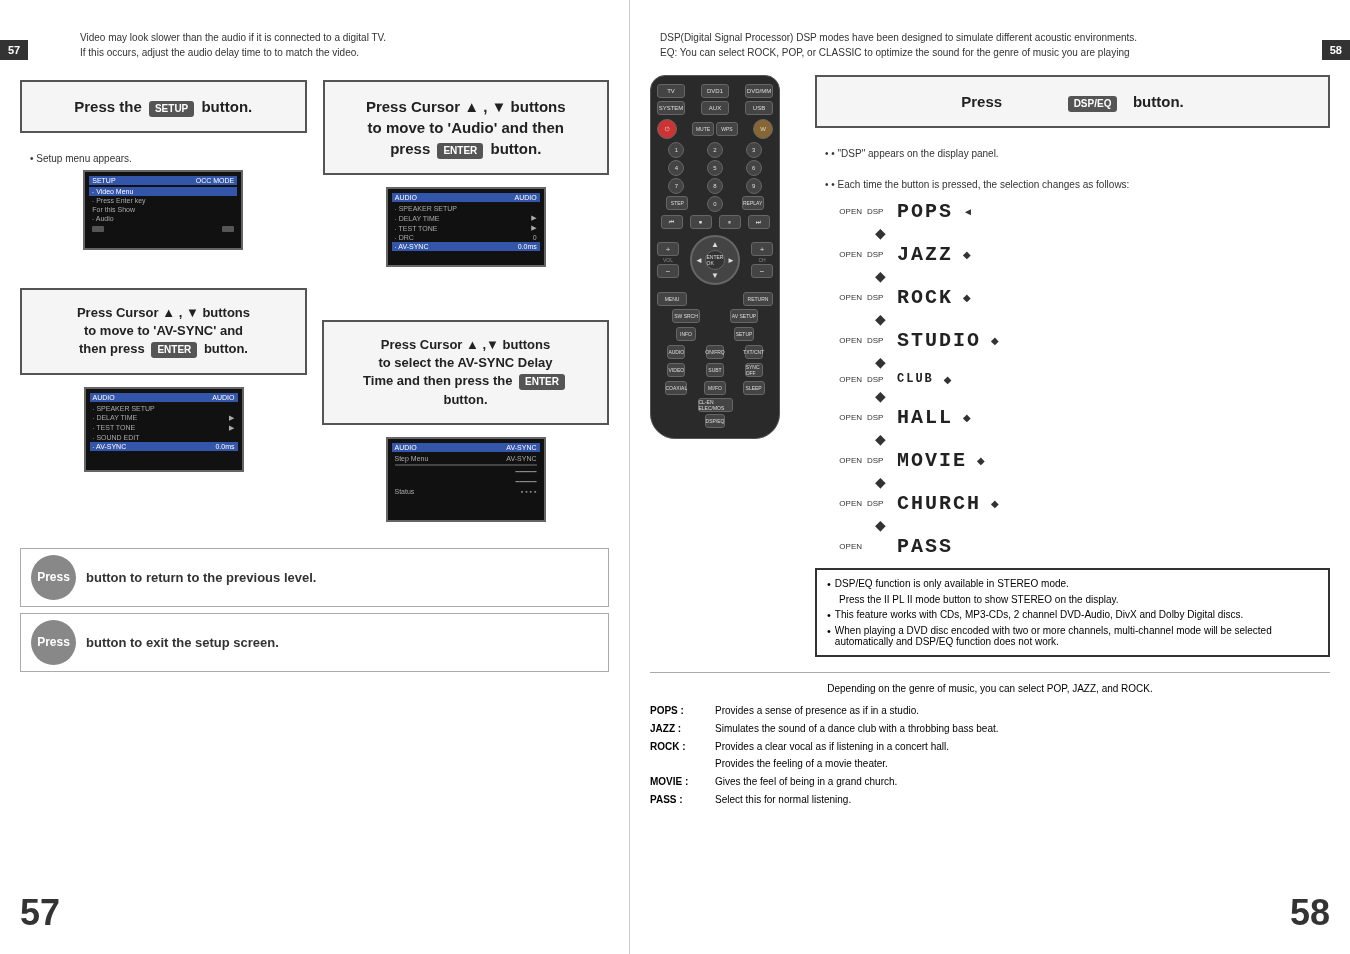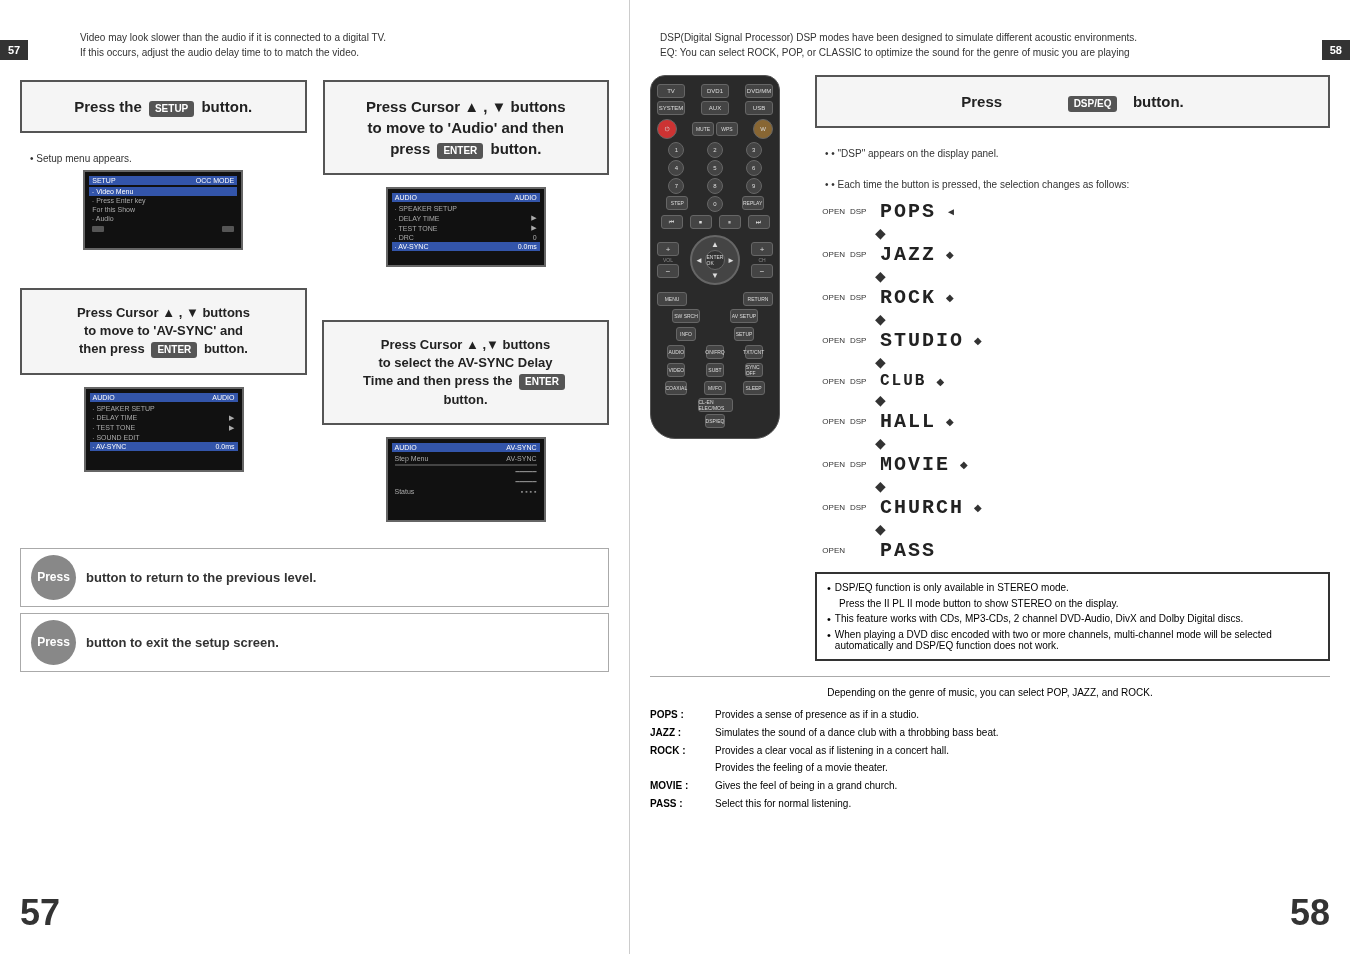--- a/index.html
+++ b/index.html
@@ -166,20 +166,21 @@
       display: flex;
       flex-direction: column;
       gap: 2px;
       margin: 10px 0;
     }
 
     .dsp-row {
       display: flex;
       align-items: center;
       gap: 5px;
+      margin-left: 17px;
     }
 
     .dsp-label-open {
       font-size: 8px;
       color: #333;
       width: 30px;
       text-align: right;
     }
 
     .dsp-label-dsp {
@@ -658,21 +659,21 @@
             <span class="dsp-label-open">OPEN</span>
             <span class="dsp-label-dsp">DSP</span>
             <span class="dsp-name" style="font-size:20px;">STUDIO</span>
             <span class="dsp-arrow">◆</span>
           </div>
           <div style="margin-left:60px; font-size:14px; color:#333;">◆</div>
 
           <div class="dsp-row">
             <span class="dsp-label-open">OPEN</span>
             <span class="dsp-label-dsp">DSP</span>
-            <span class="dsp-name" style="font-size:16px;">CLUB</span>
+            <span class="dsp-name" style="font-size:12px;">CLUB</span>
             <span class="dsp-arrow">◆</span>
           </div>
           <div style="margin-left:60px; font-size:14px; color:#333;">◆</div>
 
           <div class="dsp-row">
             <span class="dsp-label-open">OPEN</span>
             <span class="dsp-label-dsp">DSP</span>
             <span class="dsp-name" style="font-size:20px;">HALL</span>
             <span class="dsp-arrow">◆</span>
           </div>

